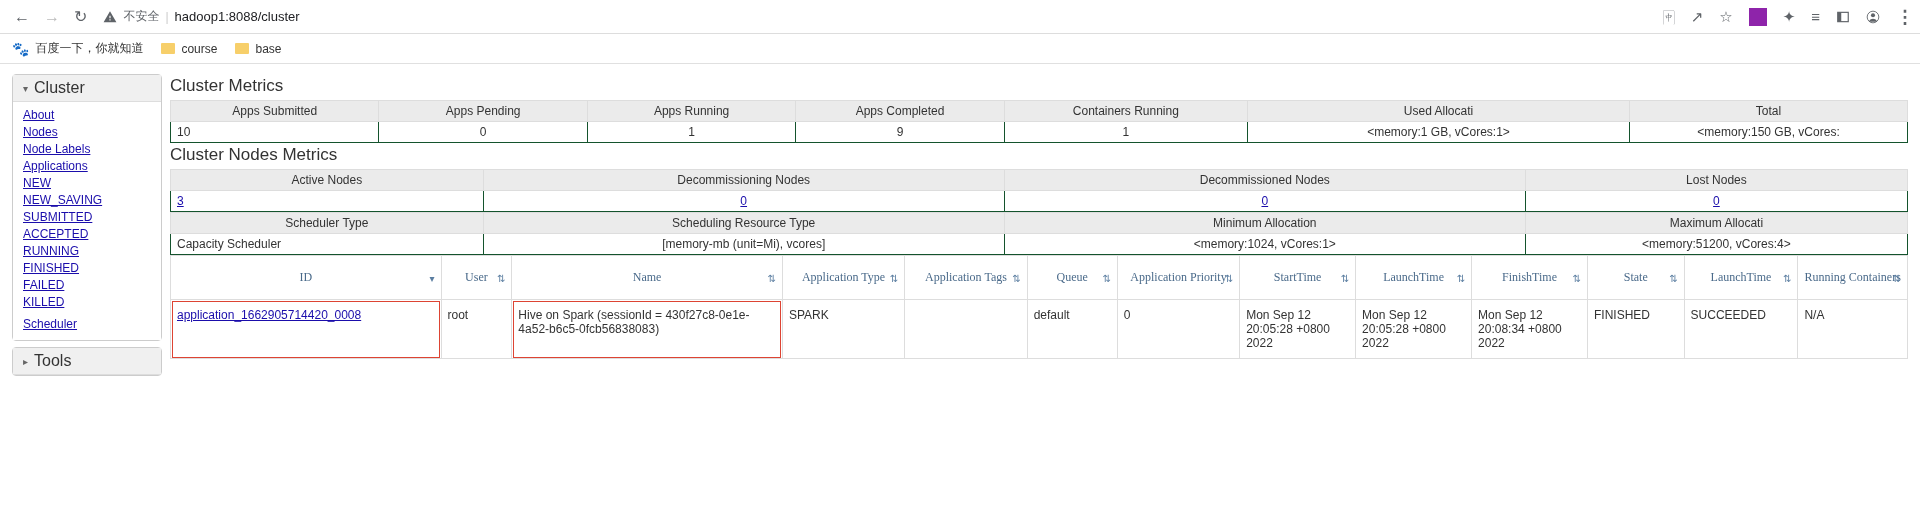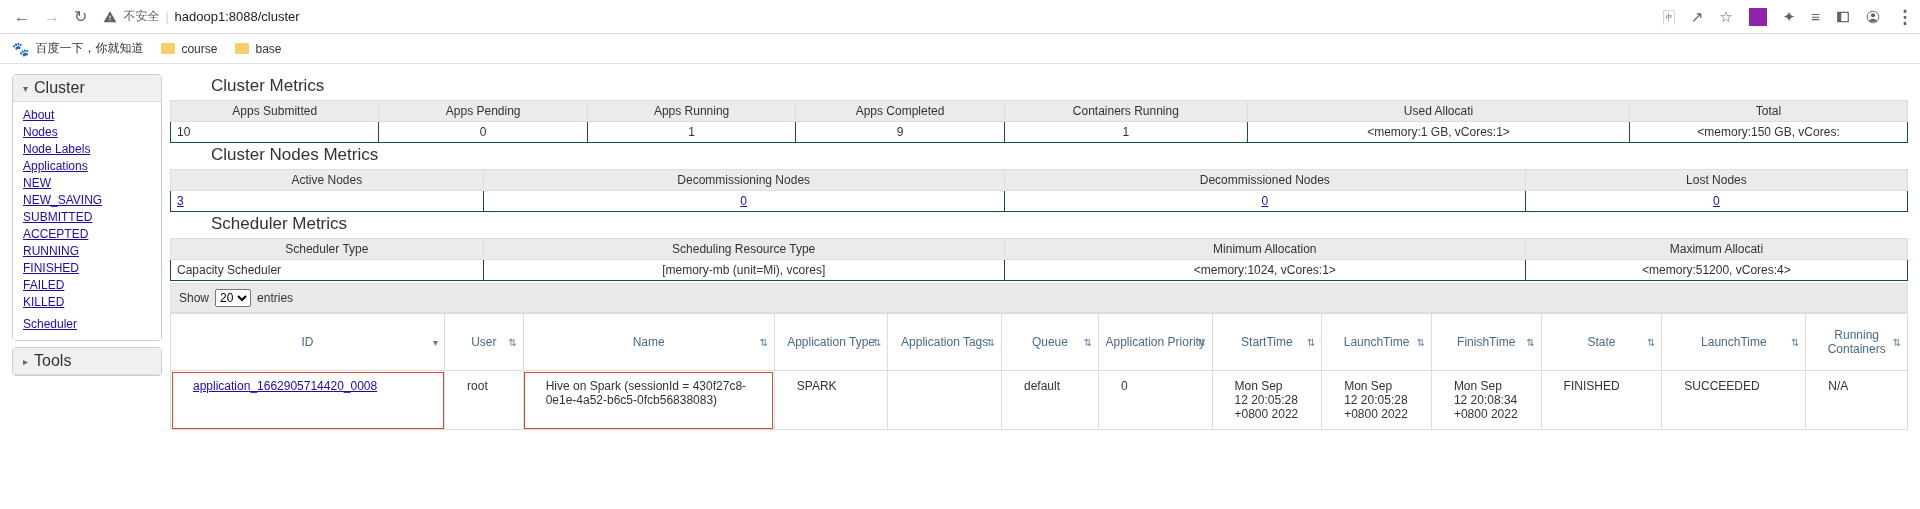--- a/index.html
+++ b/index.html
@@ -27,34 +27,34 @@
 .panel { border: 1px solid #ccc; border-radius: 4px; margin-bottom: 6px; background: #f5f5f5; }
 .panel-header { padding: 4px 10px; font-size: 16px; font-weight: normal; background: #f0f0f0; border-bottom: 1px solid #ddd; display: flex; align-items: center; gap: 6px; }
 .panel-header .arrow { font-size: 10px; color: #666; }
 .panel-body { padding: 4px 10px 8px 10px; background: #fff; }
 .nav-list { list-style: none; }
 .nav-list li { padding: 1px 0; }
 .nav-list a { color: #1a0dab; text-decoration: underline; font-size: 12px; }
 .nav-sub { padding-left: 20px; }
 
 .main { flex: 1; overflow: hidden; }
-.section-title { font-size: 17px; font-weight: normal; color: #333; padding: 2px 0 4px 0; margin-left: 41px; }
+.section-title { font-size: 17px; font-weight: normal; color: #333; padding: 2px 0 4px 0; }
 
 table.metrics { width: 100%; border-collapse: collapse; font-size: 12px; }
 table.metrics th { background: #ebebeb; border: 1px solid #ddd; padding: 3px 6px; font-weight: normal; color: #333; }
 table.metrics td { border: 1px solid #14532d; padding: 3px 6px; }
 table.metrics td a { color: #1a0dab; text-decoration: underline; }
 
 .entries-bar { background: #e9e9e9; padding: 5px 8px; display: flex; align-items: center; gap: 6px; font-size: 12px; border: 1px solid #ddd; margin-top: 2px; }
 .entries-bar select { font-size: 12px; }
 
 table.apps { width: 100%; border-collapse: collapse; font-size: 12px; }
-table.apps th { background: #fff; border: 1px solid #ddd; padding: 14px 6px; color: #4a6a8a; font-weight: normal; text-align: center; position: relative; }
+table.apps th { background: #fff; border: 1px solid #ddd; padding: 14px 6px; color: #4a6a8a; font-weight: normal; text-align: center; position: relative; font-family: Liberation Serif, serif; }
 table.apps th .sort { color: #5a7da0; font-size: 10px; position: absolute; right: 6px; top: 50%; transform: translateY(-50%); }
-table.apps td { border: 1px solid #ddd; padding: 8px 22px; vertical-align: top; margin-left: 24px; }
+table.apps td { border: 1px solid #ddd; padding: 8px 6px; vertical-align: top; margin-left: 24px; }
 table.apps td a { color: #1a0dab; text-decoration: underline; }
 td.red-cell { outline: 1px solid #d43; outline-offset: -2px; }
 
 svg.icon { width: 14px; height: 14px; vertical-align: middle; }
 </style>
 </head>
 <body>
 
 <div class="browser-bar">
   <div class="nav-arrows">
@@ -177,45 +177,37 @@
       </tr>
       <tr>
         <td><a href="#">3</a></td>
         <td style="text-align:center"><a href="#">0</a></td>
         <td style="text-align:center"><a href="#">0</a></td>
         <td style="text-align:center"><a href="#">0</a></td>
       </tr>
     </tbody>
       </table>
 
-    <div class="section-title">Scheduler Metrics</div>
     <table class="metrics">
       <tbody>
           <tr>
         <th style="width:18%">Scheduler Type</th>
         <th style="width:30%">Scheduling Resource Type</th>
         <th style="width:30%">Minimum Allocation</th>
         <th>Maximum Allocati</th>
       </tr>
       <tr>
         <td>Capacity Scheduler</td>
         <td style="text-align:center">[memory-mb (unit=Mi), vcores]</td>
         <td style="text-align:center">&lt;memory:1024, vCores:1&gt;</td>
         <td style="text-align:center">&lt;memory:51200, vCores:4&gt;</td>
       </tr>
     </tbody>
       </table>
 
-    <div class="entries-bar">
-      <span>Show</span>
-      <select>
-        <option>20</option>
-      </select>
-      <span>entries</span>
-    </div>
 
     <table class="apps">
       <thead>
         <tr>
           <th style="width:210px"><span>ID</span><span class="sort">▾</span></th>
           <th style="width:55px"><span>User</span><span class="sort">⇅</span></th>
           <th style="width:210px"><span>Name</span><span class="sort">⇅</span></th>
           <th style="width:95px"><span>Application Type</span><span class="sort">⇅</span></th>
           <th style="width:95px"><span>Application Tags</span><span class="sort">⇅</span></th>
           <th style="width:70px"><span>Queue</span><span class="sort">⇅</span></th>

